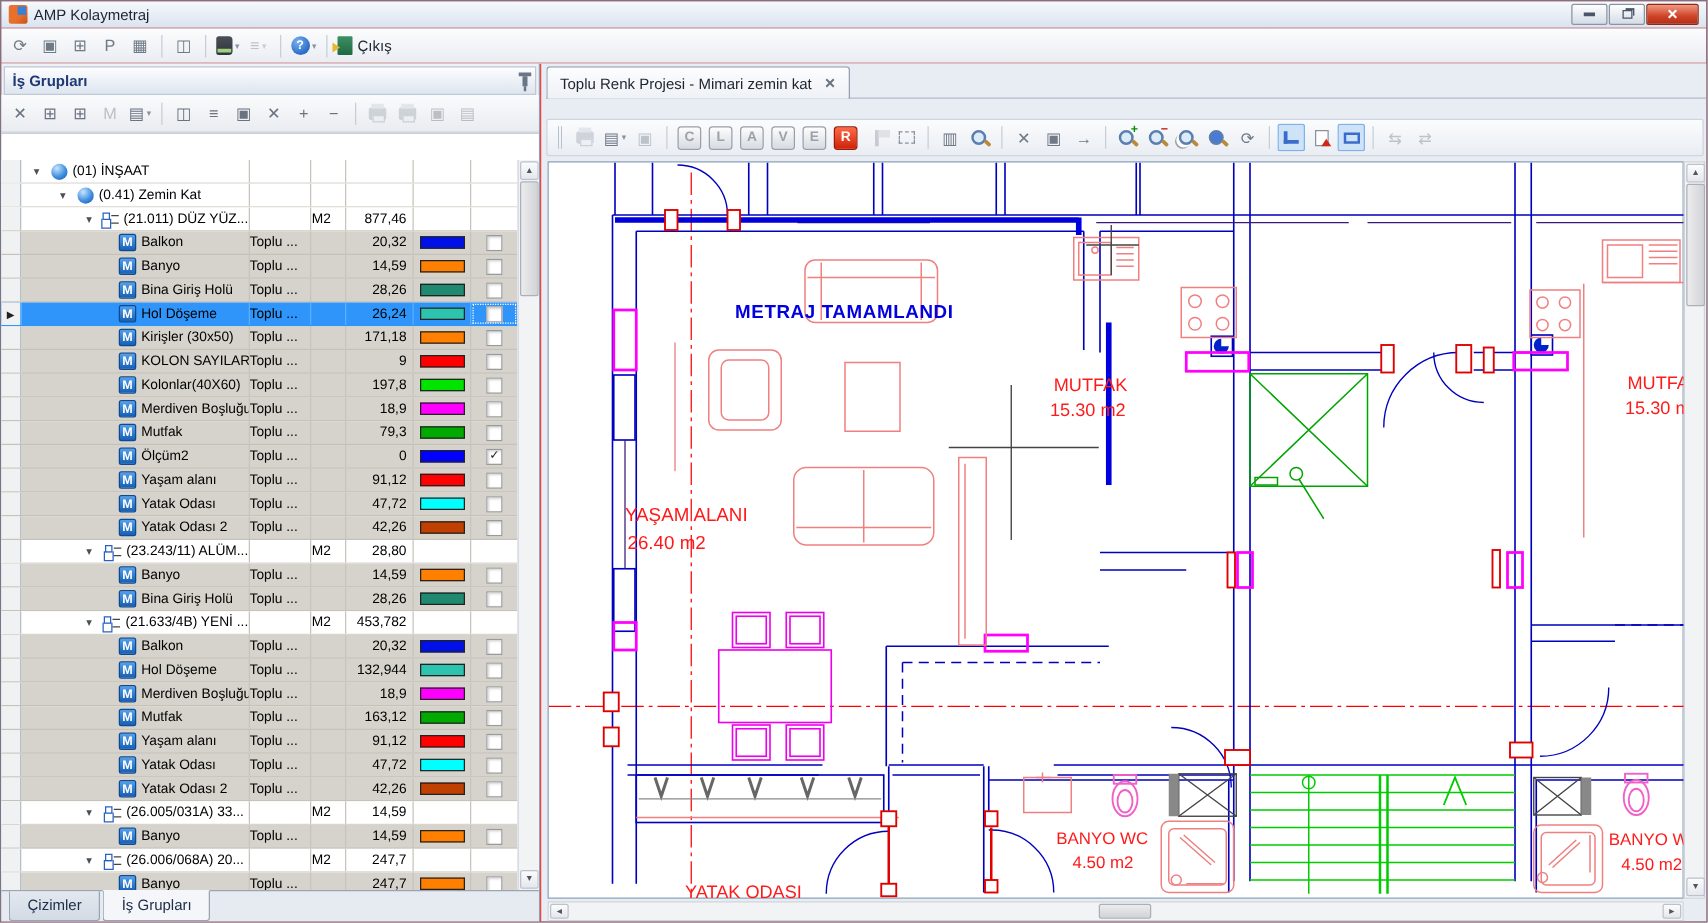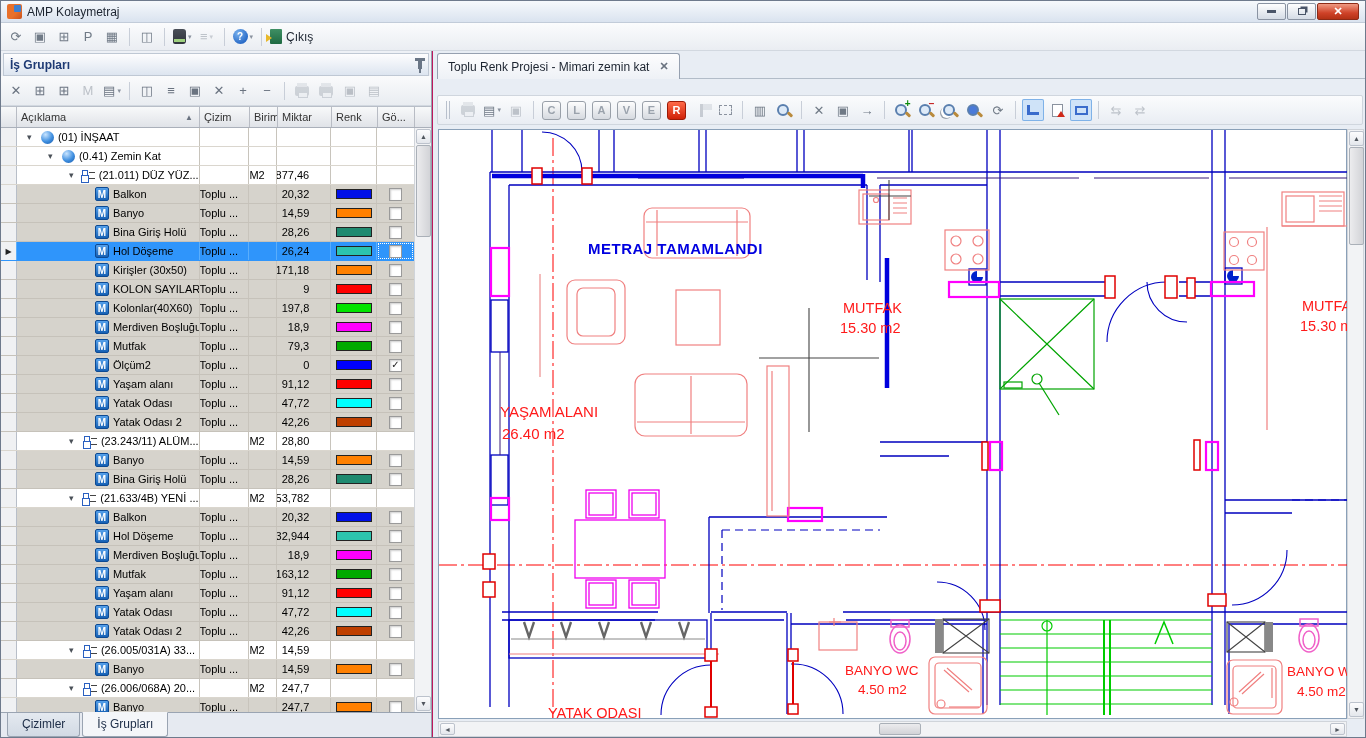--- a/index.html
+++ b/index.html
@@ -1,17 +1,17 @@
 <!DOCTYPE html>
 <html><head>
 <meta charset="utf-8">
 <style>
   html,body{margin:0;padding:0;background:#9aa6b6;}
   *{box-sizing:border-box;}
-  .window{position:relative;width:1366px;height:738px;background:#be185d;
+  .window{position:relative;width:1366px;height:738px;background:#ef4444;
     font-family:"Liberation Sans",sans-serif;overflow:hidden;border:1px solid #6e7a8c;}
   
   .titlebar{position:absolute;left:0;top:0;width:100%;height:22px;
     background:linear-gradient(#f6f9fc,#dae3ef);border-bottom:1px solid #c2ccd9;
     display:flex;align-items:center;padding:0 4px;}
   .appicon{width:15px;height:15px;border-radius:2px;margin:0 5px 0 2px;position:relative;
     background:linear-gradient(135deg,#e8702a 60%,#c8501a);}
   .appicon::after{content:"";position:absolute;right:1px;top:1px;width:7px;height:7px;
     background:#3d7fd0;border-radius:1px;}
   .title{font-size:12px;color:#1c2430;}
@@ -104,21 +104,21 @@
   .sphere{width:13px;height:13px;border-radius:50%;flex:none;margin-right:4px;
     background:radial-gradient(circle at 35% 28%,#c8e4ff,#3f8fe0 55%,#1454a4);}
   .mbadge{width:14px;height:14px;flex:none;margin-right:4px;border-radius:2px;
     background:linear-gradient(#55a0ea,#1560b4);border:1px solid #0d4a93;color:#fff;
     font-size:10px;font-weight:bold;display:inline-flex;align-items:center;justify-content:center;}
   .pozic{width:14px;height:13px;flex:none;margin-right:4px;position:relative;}
   .pozic::before{content:"";position:absolute;left:1px;top:1px;width:4px;height:4px;
     border:1px solid #2a60c0;background:#fff;box-shadow:0 6px 0 0 #fff,0 6px 0 1px #2a60c0;}
   .pozic::after{content:"";position:absolute;left:8px;top:3px;width:6px;height:1px;background:#444;
     box-shadow:0 6px 0 #444;}
-  .num{justify-content:flex-end;padding-right:21px;}
+  .num{justify-content:flex-end;padding-right:5px;}
   .sw{width:36px;height:10px;border:1px solid #222;margin:0 auto;}
   .cbwrap{justify-content:center;}
   .cb{width:13px;height:13px;background:#fff;border:1px solid #9a9a9a;
     box-shadow:inset 1px 1px 2px #cfcfcf;font-size:10px;color:#222;
     display:flex;align-items:center;justify-content:center;line-height:1;}
   .grow.sel .c{border-right-color:#5aaefc;}
   .grow.sel .cbcell{outline:1px dotted #fff;outline-offset:-2px;}
   .vscroll{position:absolute;top:21px;right:0;bottom:0;width:17px;background:#f2f3f5;border-left:1px solid #d0d4da;}
   .sarr{position:absolute;left:1px;width:15px;height:15px;display:flex;align-items:center;justify-content:center;
     font-size:7px;color:#50565e;background:linear-gradient(#fcfcfd,#e4e7ec);border:1px solid #bcc2cc;border-radius:2px;}
@@ -260,42 +260,20 @@
           <span class="cssic printer"></span>
         </span>
         <span class="tbtn dis">
           <span class="gl">▣</span>
         </span>
         <span class="tbtn dis">
           <span class="gl">▤</span>
         </span>
       </div>
     <div class="grid">
-      <div class="ghead">
-        <div class="hc w-ind"></div>
-        <div class="hc w-desc">
-          <span>Açıklama</span>
-          <span class="sortglyph">▲</span>
-        </div>
-        <div class="hc w-cizim">
-            <span>Çizim</span>
-          </div>
-        <div class="hc w-birim">
-            <span>Birim</span>
-          </div>
-        <div class="hc w-miktar">
-            <span>Miktar</span>
-          </div>
-        <div class="hc w-renk">
-            <span>Renk</span>
-          </div>
-        <div class="hc w-chk">
-            <span>Gö...</span>
-          </div>
-      </div>
       <div class="gbody">
           <div class="grow">
             <div class="c ind w-ind"></div>
             <div class="c w-desc" style="padding-left: 10px;">
               <span class="exp">▾</span>
               <span class="sphere"></span>
               <span>(01) İNŞAAT</span>
             </div>
             <div class="c w-cizim"></div>
             <div class="c w-birim"></div>

